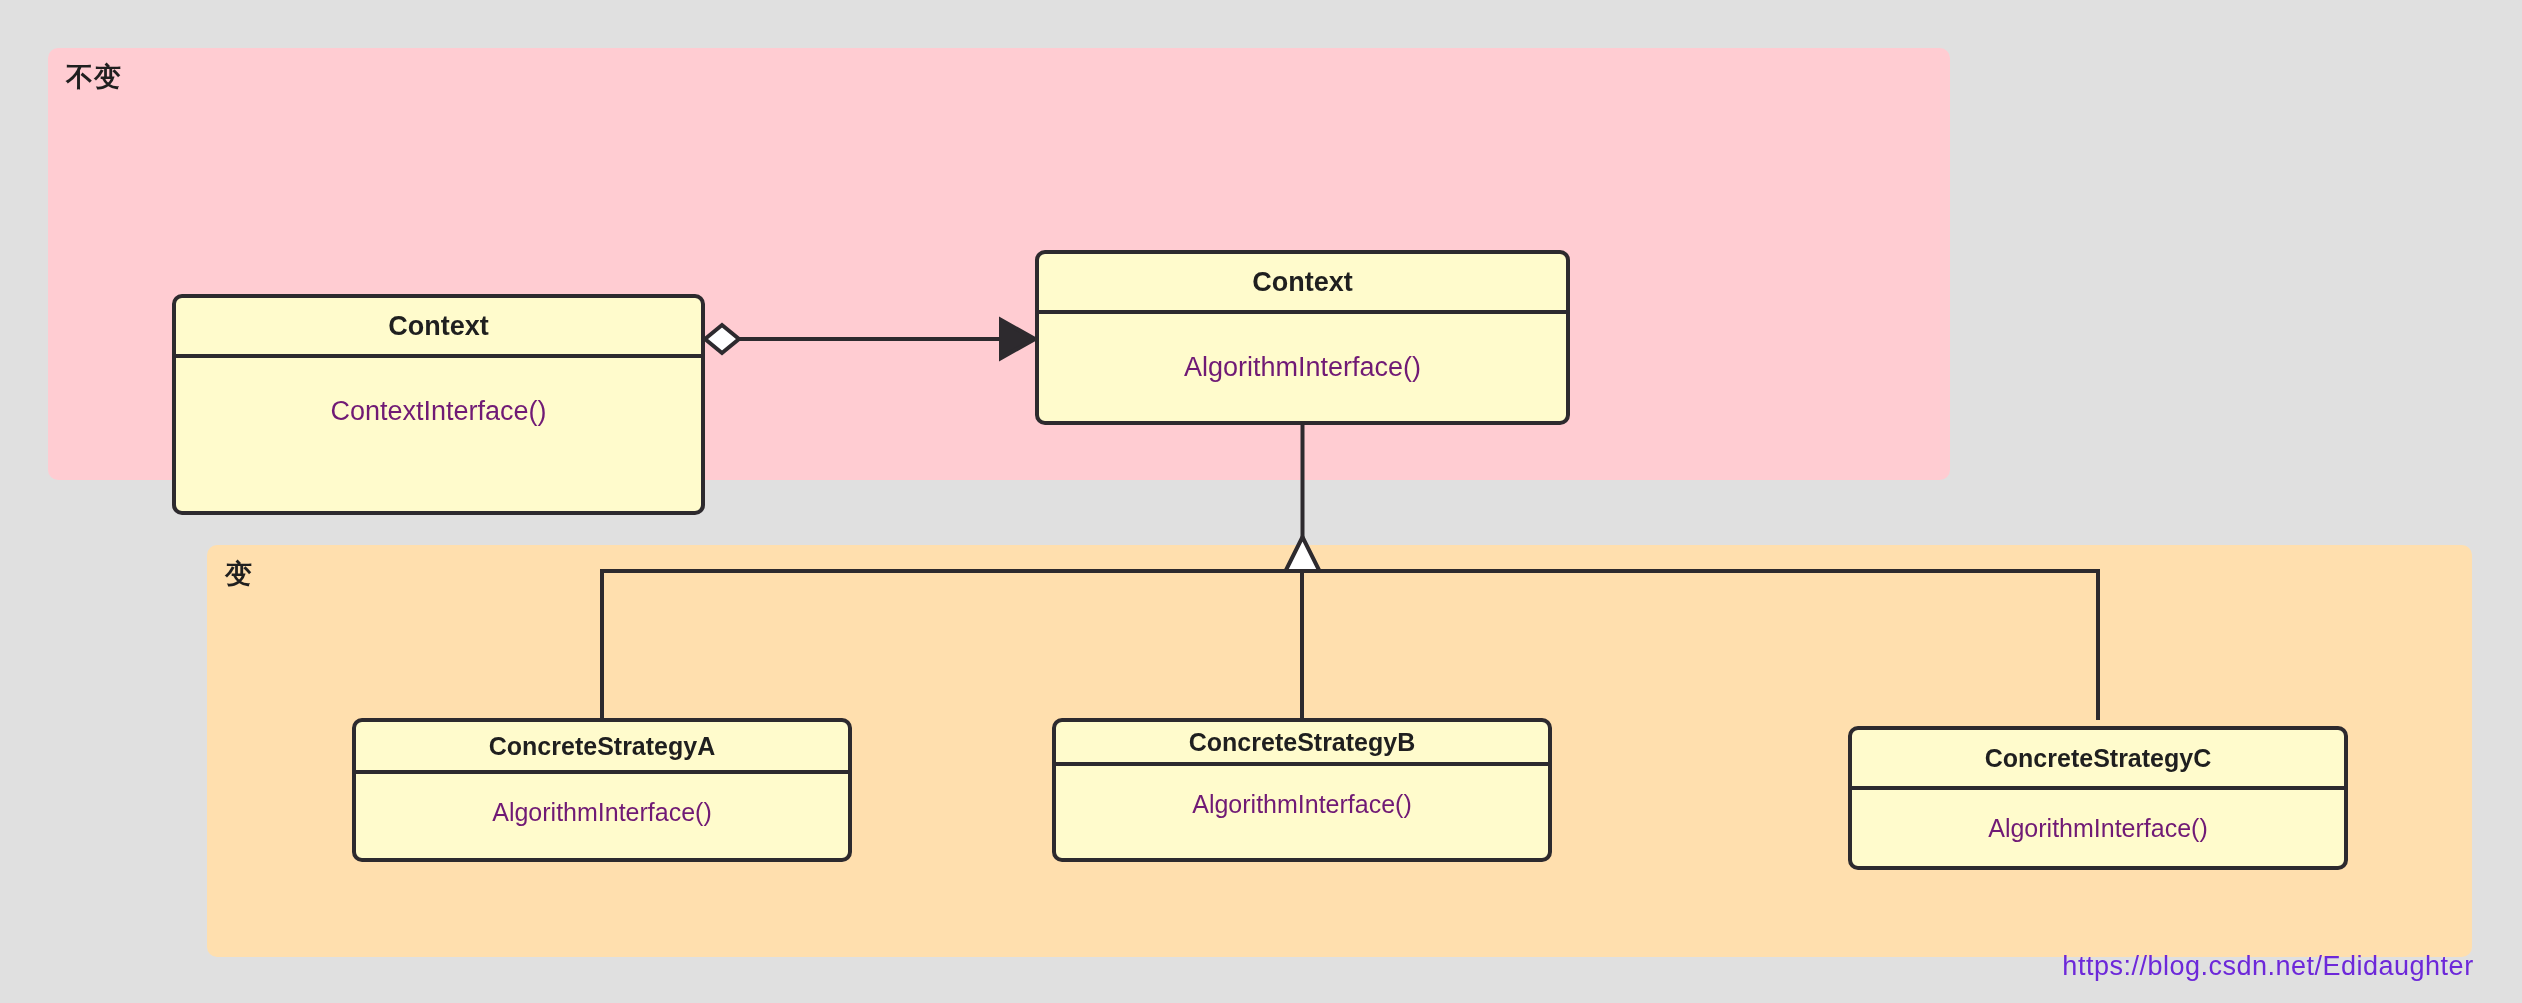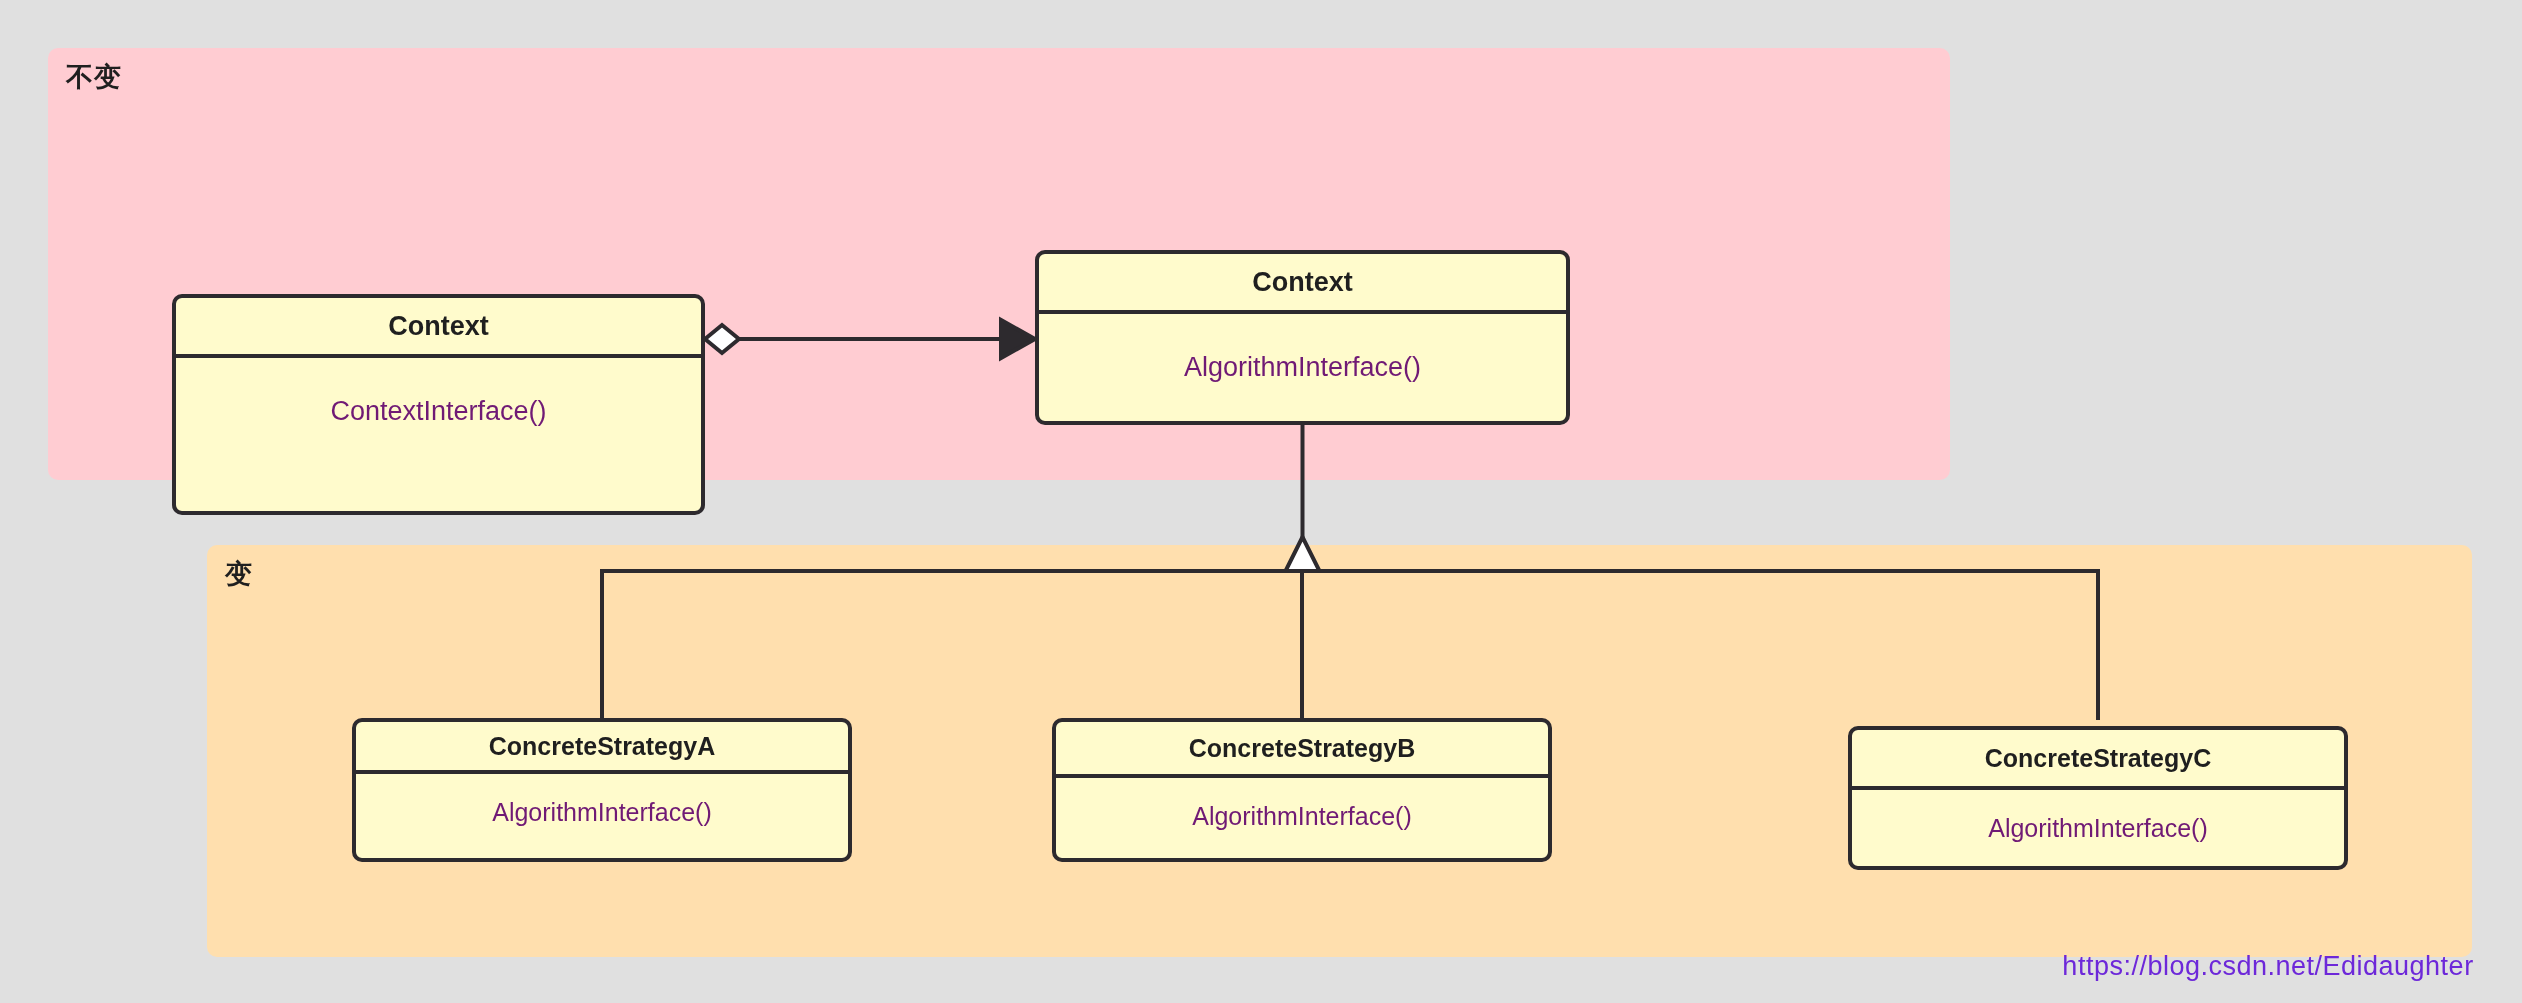--- a/index.html
+++ b/index.html
@@ -67,21 +67,21 @@
     <div class="uml-title" style="height: 60px; font-size: 27px; border-bottom-color: rgb(45, 42, 46);">Context</div>
     <div class="uml-body" style="height: 107px; font-size: 27px;">AlgorithmInterface()</div>
   </div>
 
   <div class="umlbox" id="box-concreteA" style="left: 352px; top: 718px; width: 500px; height: 144px; background: rgb(255, 251, 204); border-color: rgb(45, 42, 46);">
     <div class="uml-title" style="height: 52px; font-size: 25px; border-bottom-color: rgb(45, 42, 46);">ConcreteStrategyA</div>
     <div class="uml-body" style="height: 76px; font-size: 25px;">AlgorithmInterface()</div>
   </div>
 
   <div class="umlbox" id="box-concreteB" style="left: 1052px; top: 718px; width: 500px; height: 144px; background: rgb(255, 251, 204); border-color: rgb(45, 42, 46);">
-    <div class="uml-title" style="height: 56px; font-size: 25px; border-bottom-color: rgb(45, 42, 46);">ConcreteStrategyB</div>
+    <div class="uml-title" style="height: 44px; font-size: 25px; border-bottom-color: rgb(45, 42, 46);">ConcreteStrategyB</div>
     <div class="uml-body" style="height: 76px; font-size: 25px;">AlgorithmInterface()</div>
   </div>
 
   <div class="umlbox" id="box-concreteC" style="left: 1848px; top: 726px; width: 500px; height: 144px; background: rgb(255, 251, 204); border-color: rgb(45, 42, 46);">
     <div class="uml-title" style="height: 60px; font-size: 25px; border-bottom-color: rgb(45, 42, 46);">ConcreteStrategyC</div>
     <div class="uml-body" style="height: 76px; font-size: 25px;">AlgorithmInterface()</div>
   </div>
 
   <div class="watermark" id="watermark" style="left: 2268px; top: 966px; transform: translate(-50%, -50%);">https://blog.csdn.net/Edidaughter</div>
 

